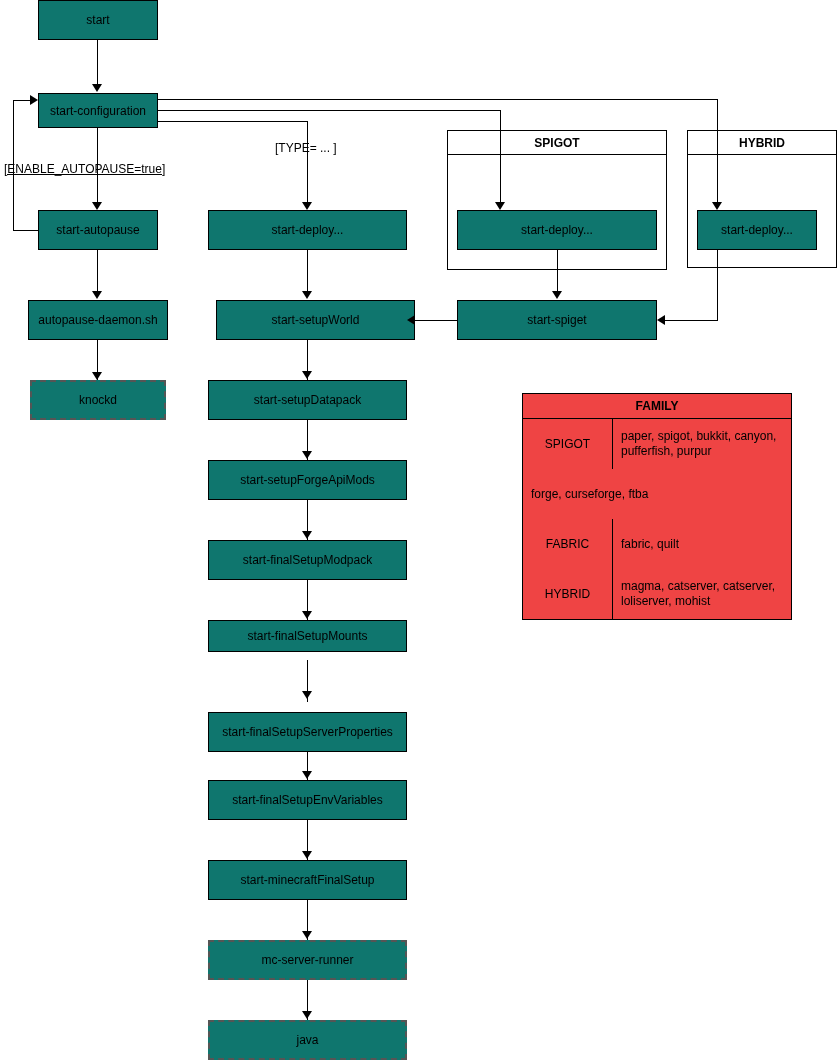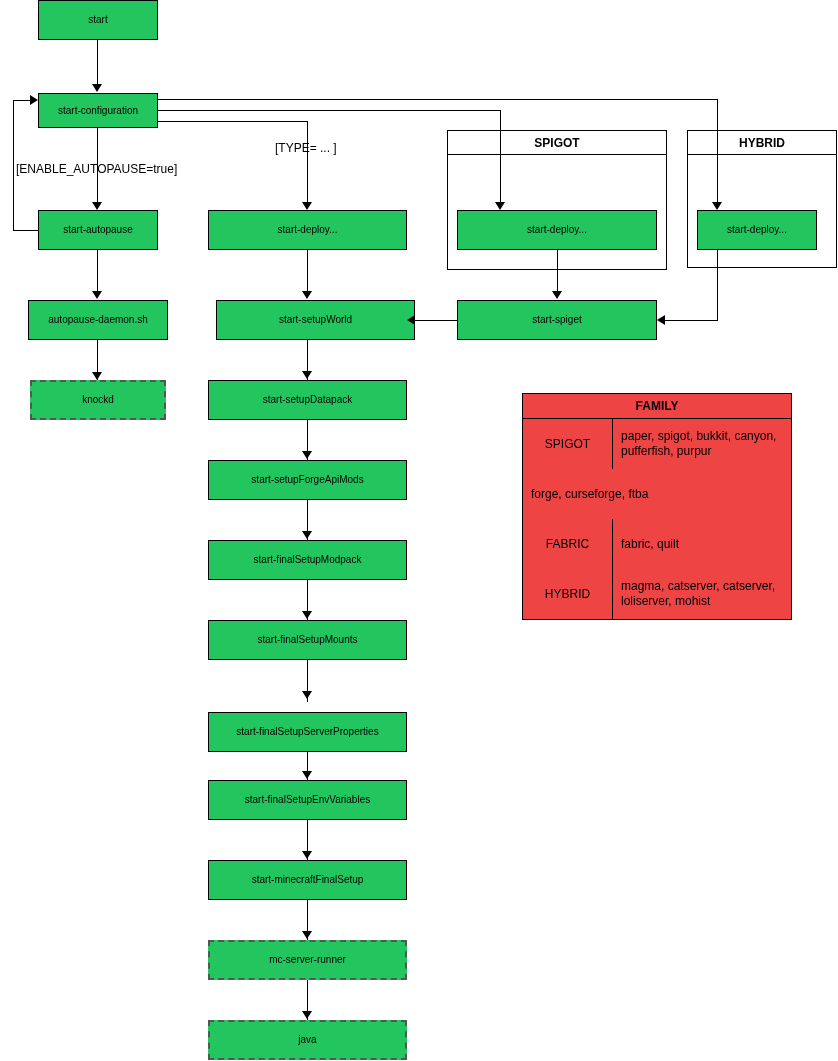--- a/index.html
+++ b/index.html
@@ -16,25 +16,25 @@
     position: relative;
     width: 838px;
     height: 1061px;
     background: #ffffff;
     overflow: hidden;
   }
   .node {
     position: absolute;
     box-sizing: border-box;
     border: 1px solid #000000;
-    background: #22c55e;
-    display: flex;
-    align-items: center;
-    justify-content: center;
-    font-size: 10px;
+    background: #0f766e;
+    display: flex;
+    align-items: center;
+    justify-content: center;
+    font-size: 12px;
     line-height: 14px;
     color: #000000;
     text-align: center;
     z-index: 3;
   }
   .node.dashed {
     border: 2px dashed #555555;
   }
   .group {
     position: absolute;
@@ -244,33 +244,33 @@
   <div class="node" style="left:457px; top:300px; width:200px; height:40px;">start-spiget</div>
 
   <div class="node" style="left:216px; top:300px; width:199px; height:40px;">start-setupWorld</div>
 
   <div class="node" style="left:208px; top:380px; width:199px; height:40px;">start-setupDatapack</div>
 
   <div class="node" style="left:208px; top:460px; width:199px; height:40px;">start-setupForgeApiMods</div>
 
   <div class="node" style="left:208px; top:540px; width:199px; height:40px;">start-finalSetupModpack</div>
 
-  <div class="node" style="left:208px; top:620px; width:199px; height:40px;">start-finalSetupMounts</div>
+  <div class="node" style="left:208px; top:620px; width:199px; height:32px;">start-finalSetupMounts</div>
 
   <div class="node" style="left:208px; top:700px; width:199px; height:40px;margin-top:12px;">start-finalSetupServerProperties</div>
 
   <div class="node" style="left:208px; top:780px; width:199px; height:40px;">start-finalSetupEnvVariables</div>
 
   <div class="node dashed" style="left:208px; top:940px; width:199px; height:40px;">mc-server-runner</div>
 
   <div class="node" style="left:208px; top:860px; width:199px; height:40px;">start-minecraftFinalSetup</div>
 
   <div class="node dashed" style="left:208px; top:1020px; width:199px; height:40px;">java</div>
 
-  <div class="edge-label" style="left:16px; top:162px;">[ENABLE_AUTOPAUSE=true]</div>
+  <div class="edge-label" style="left:4px; top:162px;text-decoration:underline;">[ENABLE_AUTOPAUSE=true]</div>
 
   <div class="edge-label" style="left:275px; top:141px;">[TYPE= ... ]</div>
 
   <div class="legend" style="left:522px; top:393px; width:270px; height:227px;">
     <div class="legend-header">FAMILY</div>
     <div class="legend-body">
       <div class="legend-row">
         <div class="legend-key">SPIGOT</div>
         <div class="legend-val">paper, spigot, bukkit, canyon, pufferfish, purpur</div>
       </div>

